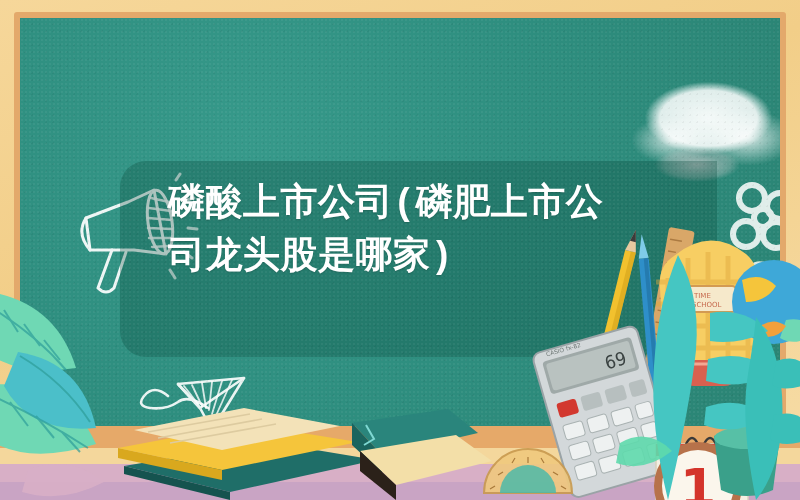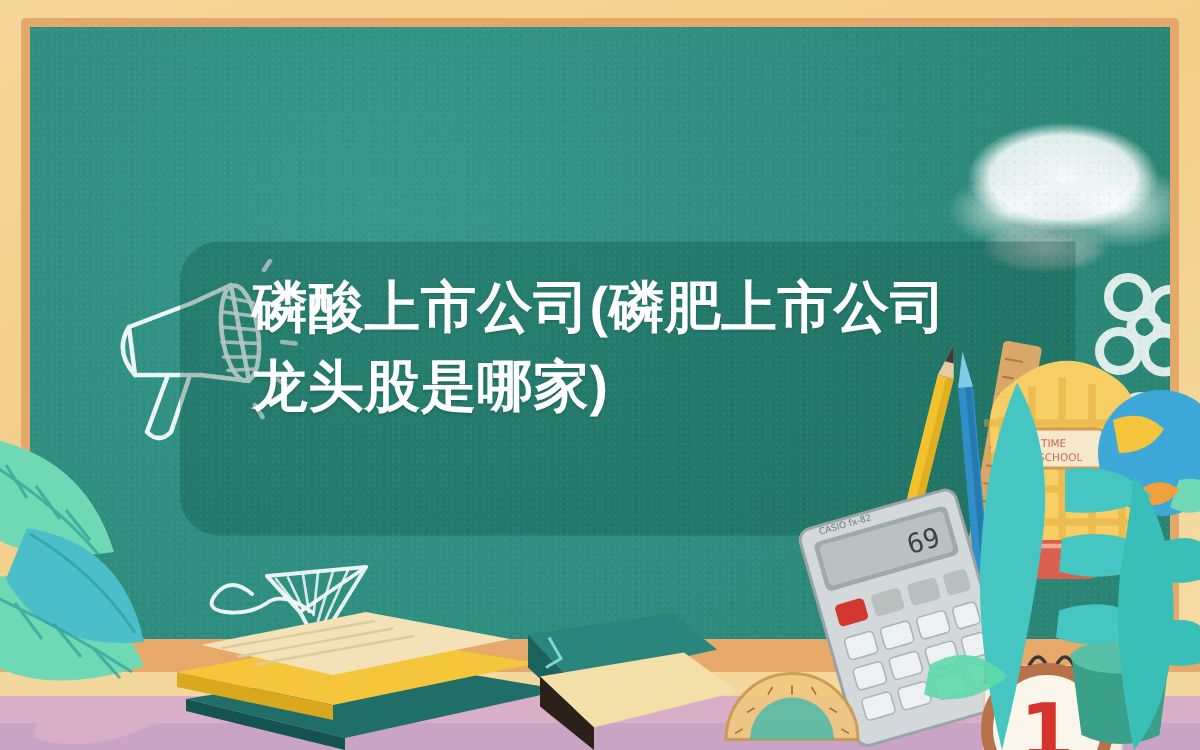--- a/index.html
+++ b/index.html
@@ -56,21 +56,21 @@
   .panel{
     position:absolute;left:100px;top:143px;width:597px;height:196px;
     background:rgba(10,72,60,.30);
     border-radius:26px 0 0 26px;
   }
 
   
   .title{
     position:absolute;left:168px;top:178px;width:470px;
     color:#ffffff;
-    font-family:Liberation Sans, sans-serif;
+    font-family:Liberation Mono, monospace;
     font-weight:700;
     font-size:37px;
     line-height:53px;
     letter-spacing:.5px;
     white-space:pre-wrap;
     text-shadow:0 1px 2px rgba(0,0,0,.18);
   }
 
   
   .doodle{position:absolute;pointer-events:none;}

